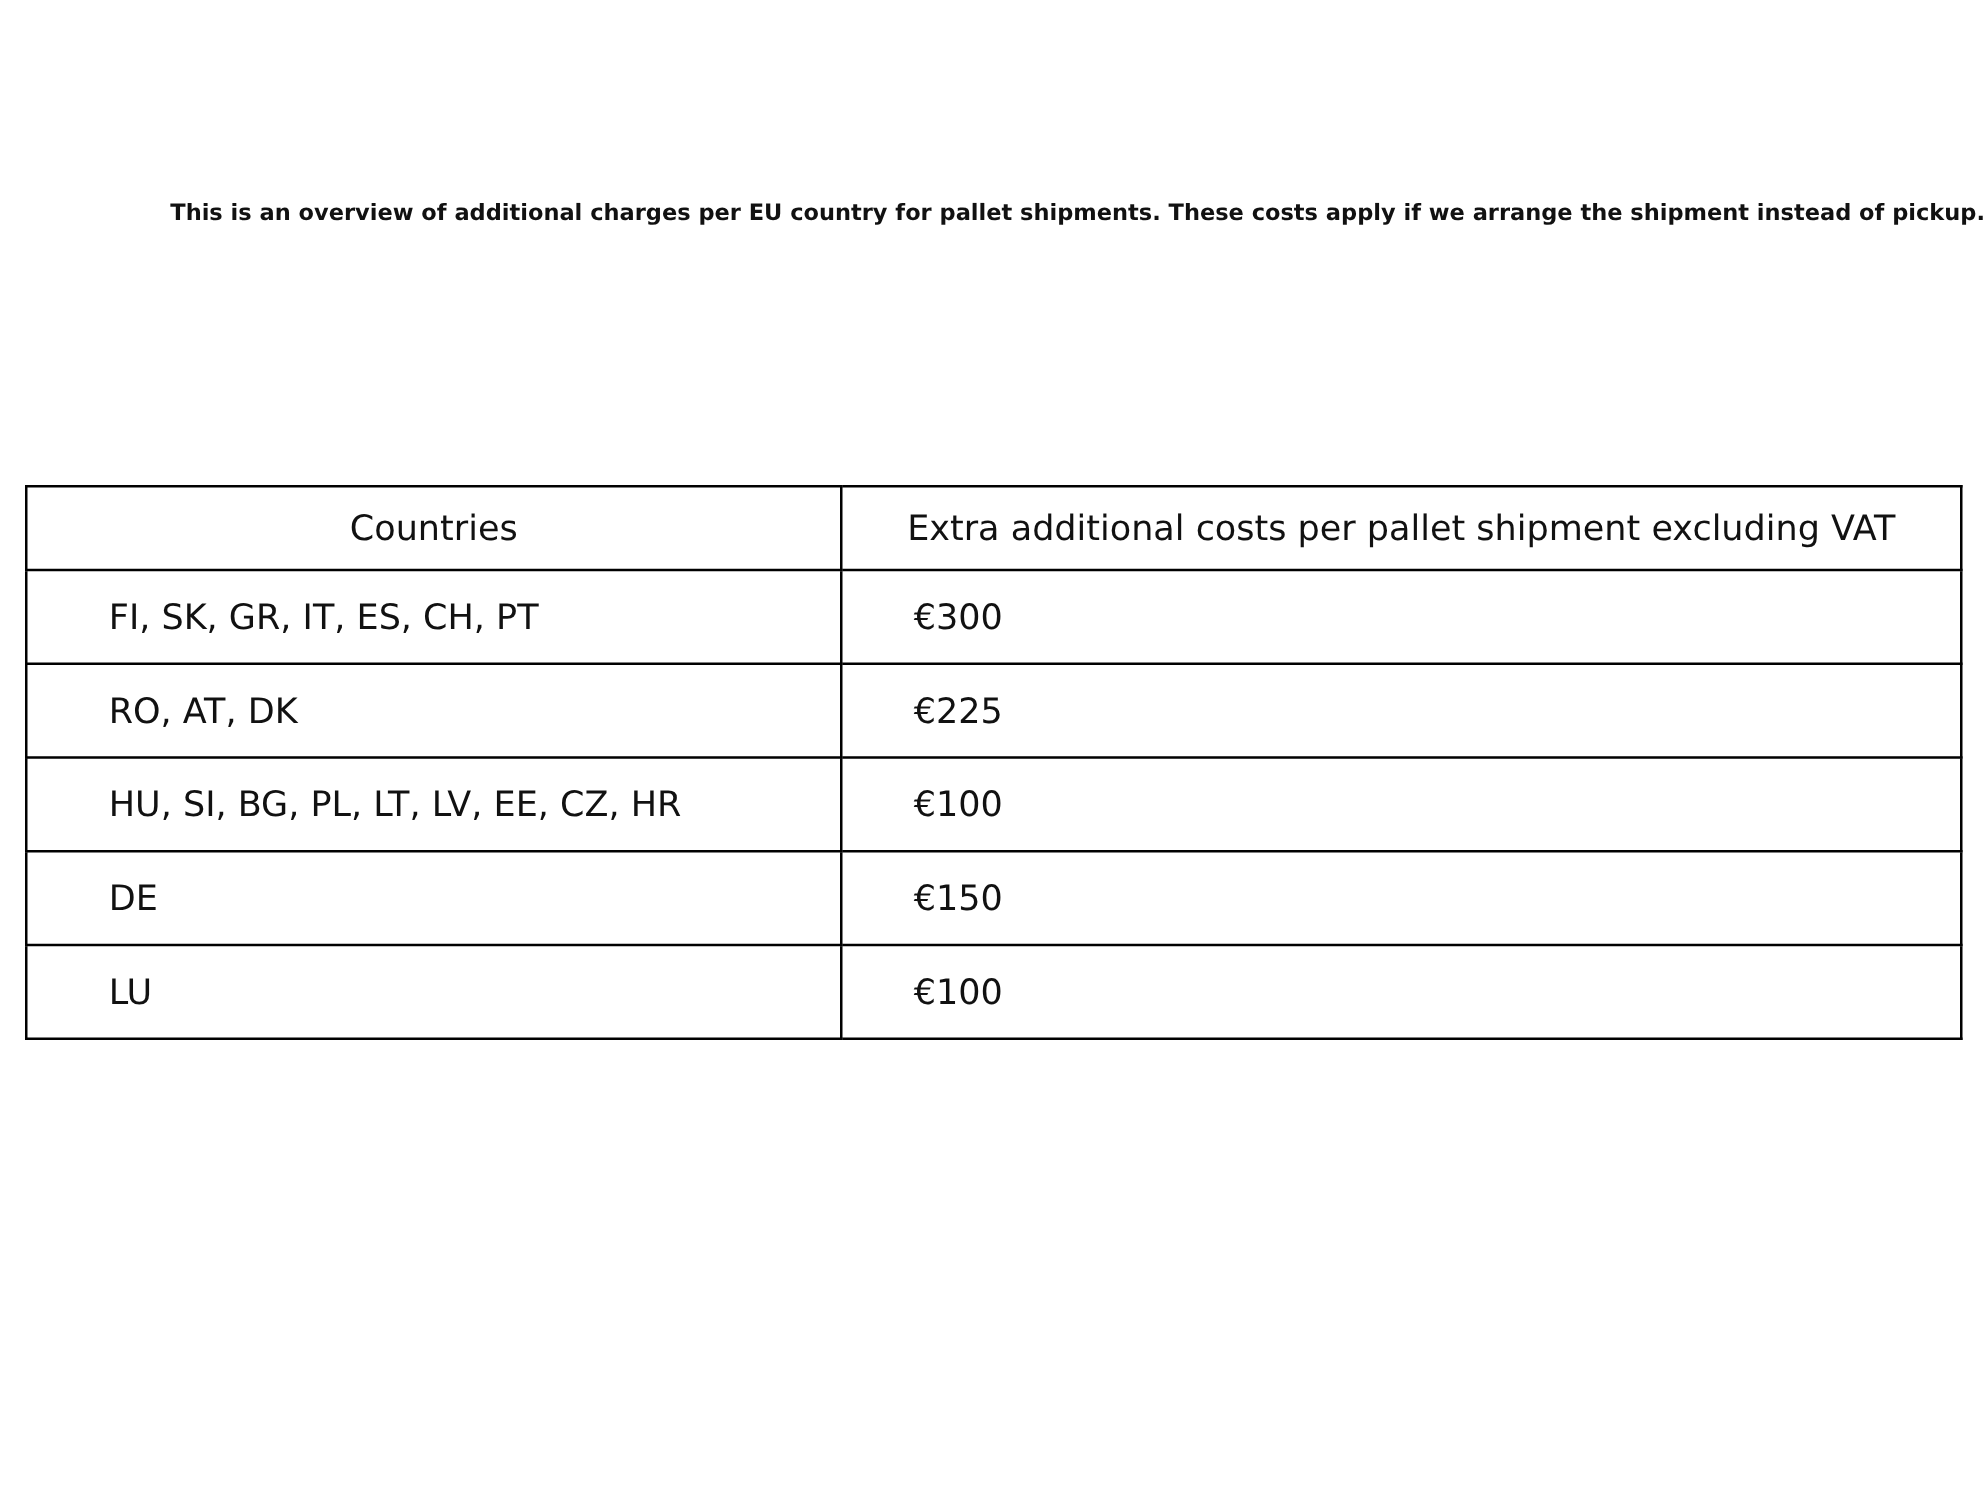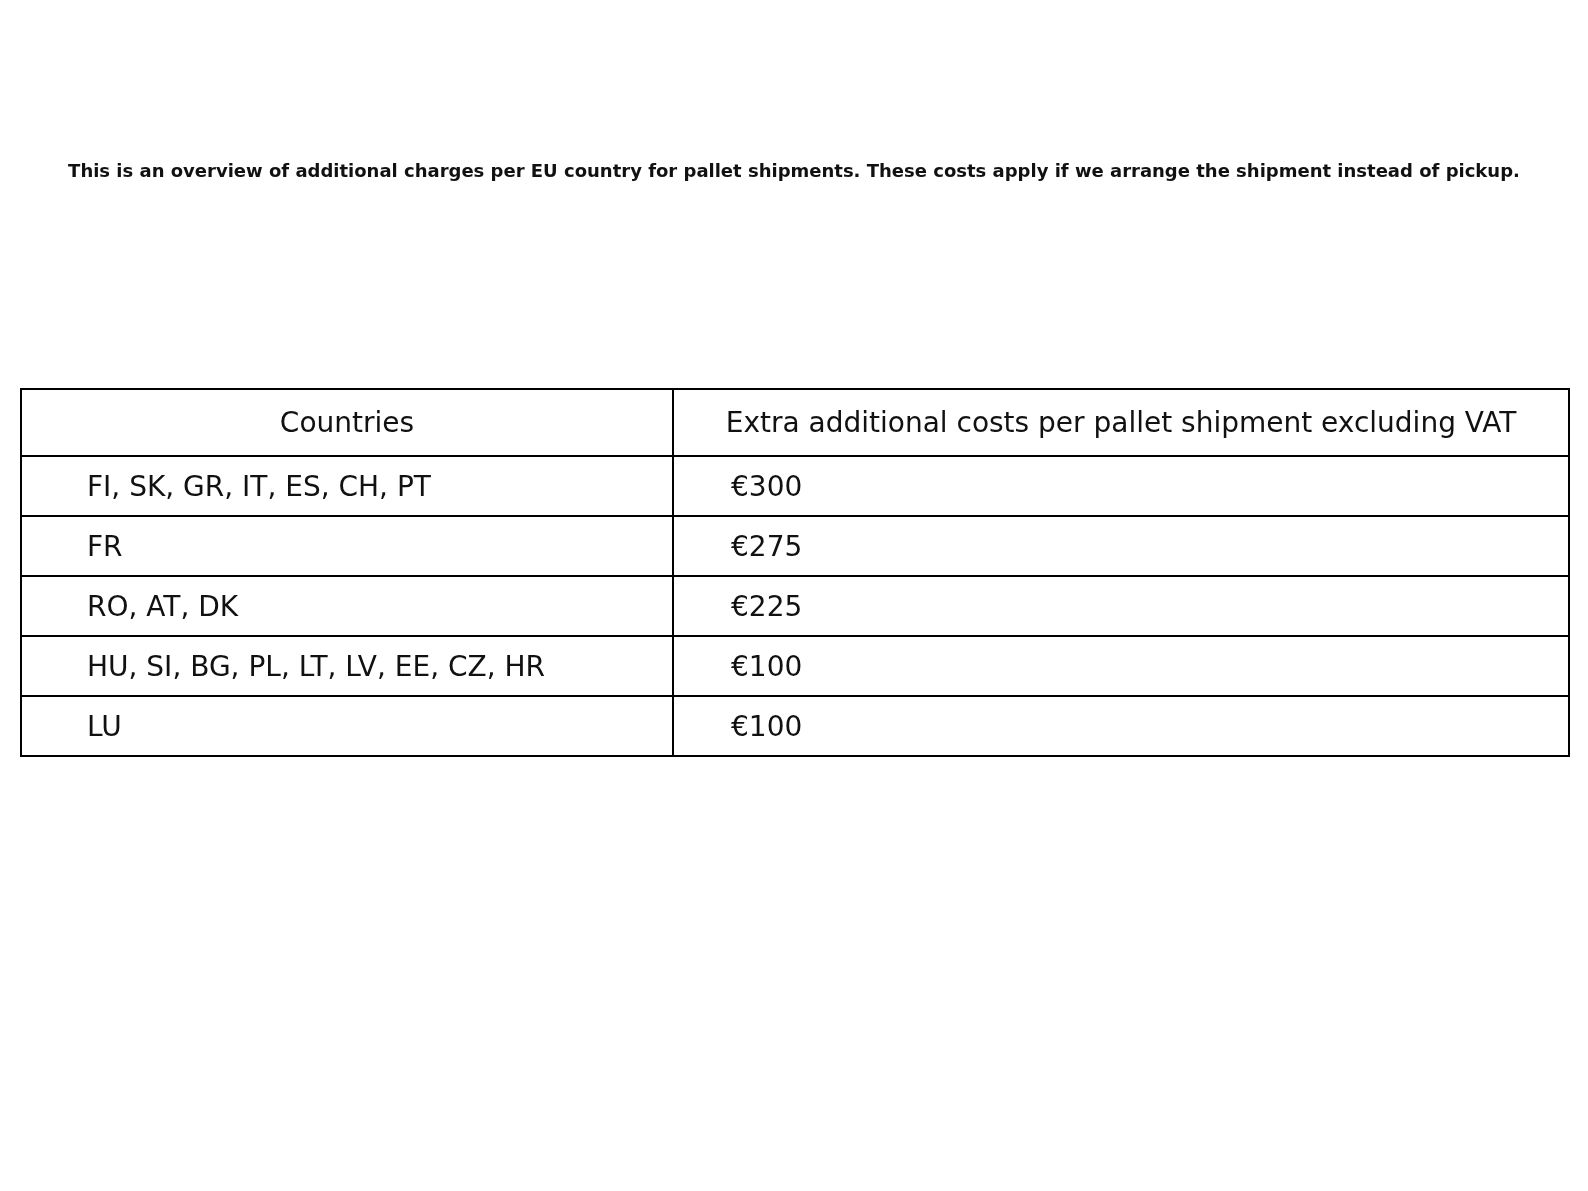--- a/index.html
+++ b/index.html
@@ -14,21 +14,21 @@
     background: #ffffff;
     font-family: "DejaVu Sans", sans-serif;
     color: #111111;
     overflow: hidden;
   }
   .intro {
     position: absolute;
     top: 160px;
     left: 0;
     width: 100%;
-    text-align: center;
+    text-align: right;
     font-size: 18px;
     font-weight: bold;
     color: #111111;
     white-space: nowrap;
   }
   table.charges {
     position: absolute;
     left: 20px;
     top: 388px;
     width: 1550px;
@@ -42,21 +42,21 @@
     border: 2px solid #000000;
     font-weight: normal;
     vertical-align: middle;
     overflow: hidden;
     white-space: nowrap;
   }
   table.charges tr.head-row {
     height: 67px;
   }
   table.charges tr.data-row {
-    height: 60px;
+    height: 75px;
   }
   th.col-countries {
     width: 648px;
     text-align: center;
   }
   th.col-costs {
     text-align: center;
   }
   td.cell-countries {
     text-align: left;
@@ -80,30 +80,30 @@
         <th class="col-countries">Countries</th>
         <th class="col-costs">Extra additional costs per pallet shipment excluding VAT</th>
       </tr>
     </thead>
     <tbody>
       <tr class="data-row">
         <td class="cell-countries">FI, SK, GR, IT, ES, CH, PT</td>
         <td class="cell-cost">€300</td>
       </tr>
       <tr class="data-row">
-        <td class="cell-countries">FR</td>
-        <td class="cell-cost">€275</td>
-      </tr>
-      <tr class="data-row">
         <td class="cell-countries">RO, AT, DK</td>
         <td class="cell-cost">€225</td>
       </tr>
       <tr class="data-row">
         <td class="cell-countries">HU, SI, BG, PL, LT, LV, EE, CZ, HR</td>
         <td class="cell-cost">€100</td>
+      </tr>
+      <tr class="data-row">
+        <td class="cell-countries">DE</td>
+        <td class="cell-cost">€150</td>
       </tr>
       <tr class="data-row">
         <td class="cell-countries">LU</td>
         <td class="cell-cost">€100</td>
       </tr>
     </tbody>
   </table>
 
 </div>
 

